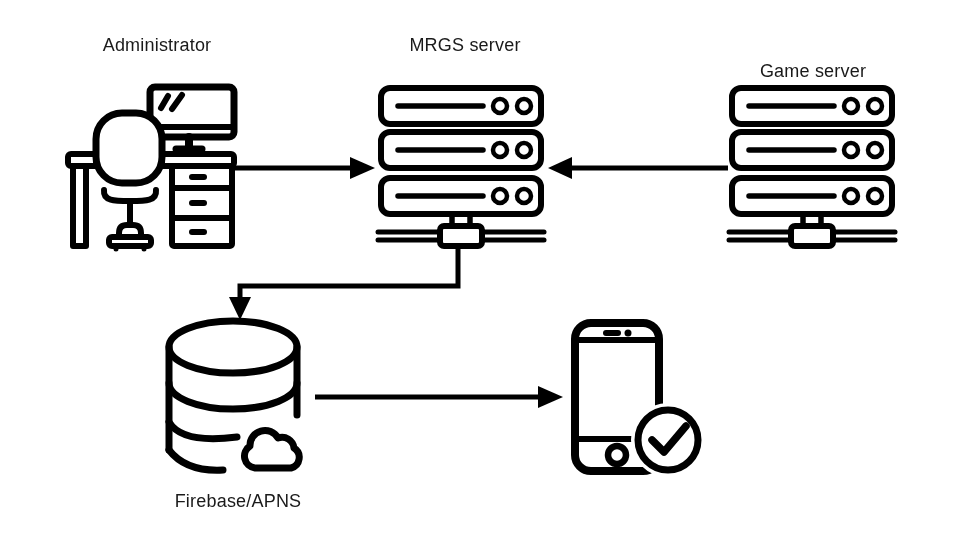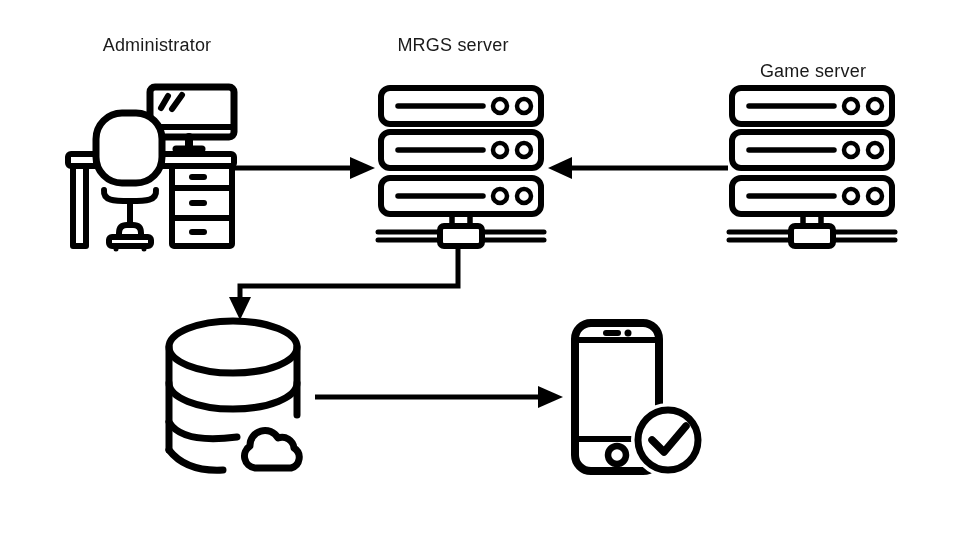--- a/index.html
+++ b/index.html
@@ -14,22 +14,23 @@
   .icon{position:absolute;}
   svg{display:block;overflow:visible;}
   .ink{stroke:#000;fill:none;}
 </style>
 </head>
 <body>
 
 <div class="canvas">
 
   <div class="node-label" style="left:157px;top:36px;">Administrator</div>
-  <div class="node-label" style="left:453px;top:36px;">MRGS server</div>
+  <div class="node-label" style="left:465px;top:36px;">MRGS server</div>
   <div class="node-label" style="left:813px;top:36px;margin-top:26px;">Game server</div>
+  <div class="node-label" style="left:238px;top:492px;">Firebase/APNS</div>
 
   <svg class="icon" style="left:0;top:0;" width="960" height="540" viewBox="0 0 960 540">
     <g>
       <line x1="234" y1="168" x2="352" y2="168" stroke="#000" stroke-width="5"></line>
       <polygon points="350,157 350,179 375,168" fill="#000"></polygon>
     </g>
     <g>
       <line x1="728" y1="168" x2="571" y2="168" stroke="#000" stroke-width="5"></line>
       <polygon points="572,157 572,179 548,168" fill="#000"></polygon>
     </g>

